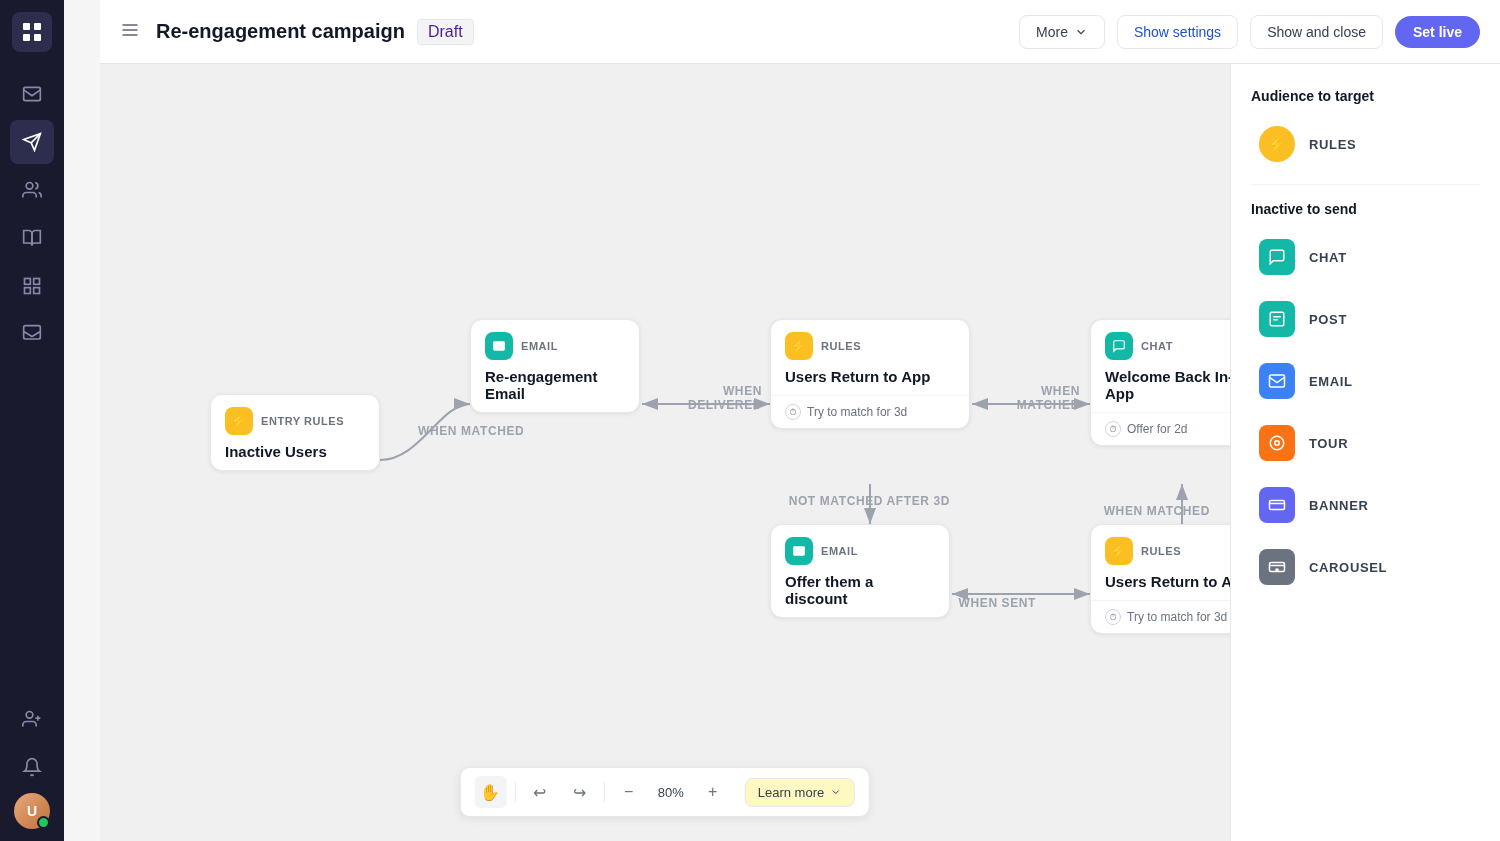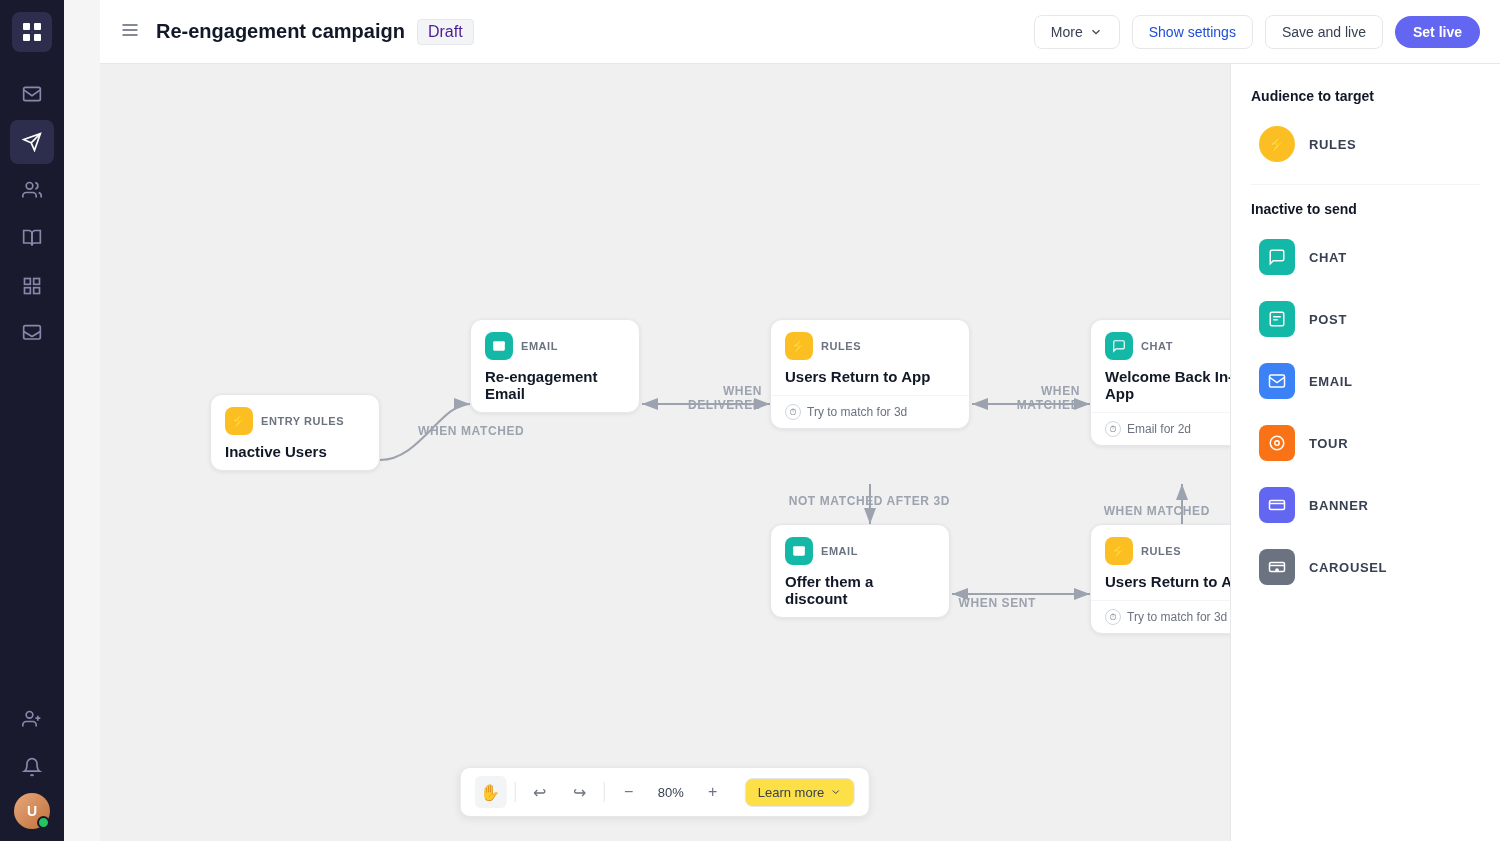--- a/index.html
+++ b/index.html
@@ -285,21 +285,21 @@
       font-size: 16px;
     }
     .toolbar-btn.active { background: #f3f4f6; }
     .toolbar-divider { width: 1px; height: 20px; background: #e5e7eb; }
     .zoom-text { font-size: 13px; color: #374151; font-weight: 500; min-width: 36px; text-align: center; }
     .learn-more-btn {
       display: flex; align-items: center; gap: 6px;
       border: 1px solid #e5e7eb;
       border-radius: 8px;
       padding: 6px 12px;
-      background: #fde047;
+      background: #fef9c3;
       font-size: 13px;
       color: #374151;
       cursor: pointer;
       margin-left: 8px;
     }
 
     
     .right-panel {
       width: 270px;
       background: #fff;
@@ -432,21 +432,21 @@
     <h1 class="header-title">Re-engagement campaign</h1>
     <span class="header-badge">Draft</span>
     <div class="header-spacer"></div>
     <button class="btn-more">
       <span>More</span>
       <svg width="14" height="14" viewBox="0 0 24 24" fill="none" stroke="currentColor" stroke-width="2">
           <polyline points="6 9 12 15 18 9"></polyline>
         </svg>
     </button>
     <button class="btn-settings">Show settings</button>
-    <button class="btn-save">Save and live</button>
+    <button class="btn-save">Show and close</button>
     <button class="btn-live">Set live</button>
   </div>
 
   <div class="content-area">
 
     <div class="canvas">
 
       <div class="flow-canvas">
 
         <svg class="arrows-svg">
@@ -530,21 +530,21 @@
             <div class="node-icon teal">
               <svg width="14" height="14" viewBox="0 0 24 24" fill="white">
                   <path d="M21 15a2 2 0 0 1-2 2H7l-4 4V5a2 2 0 0 1 2-2h14a2 2 0 0 1 2 2z" stroke="white" fill="none" stroke-width="2"></path>
                 </svg>
             </div>
             <span class="node-type">CHAT</span>
           </div>
           <div class="node-title">Welcome Back In-App</div>
           <div class="node-sub">
             <div class="node-sub-icon">⏱</div>
-            <span>Email for 2d</span>
+            <span>Offer for 2d</span>
           </div>
         </div>
 
         <div class="node email-node-2">
           <div class="node-header">
             <div class="node-icon teal">
               <svg width="14" height="14" viewBox="0 0 24 24" fill="white">
                   <rect x="2" y="4" width="20" height="16" rx="2"></rect>
                   <path d="m2 7 10 7 10-7" stroke="white" stroke-width="2" fill="none"></path>
                 </svg>

